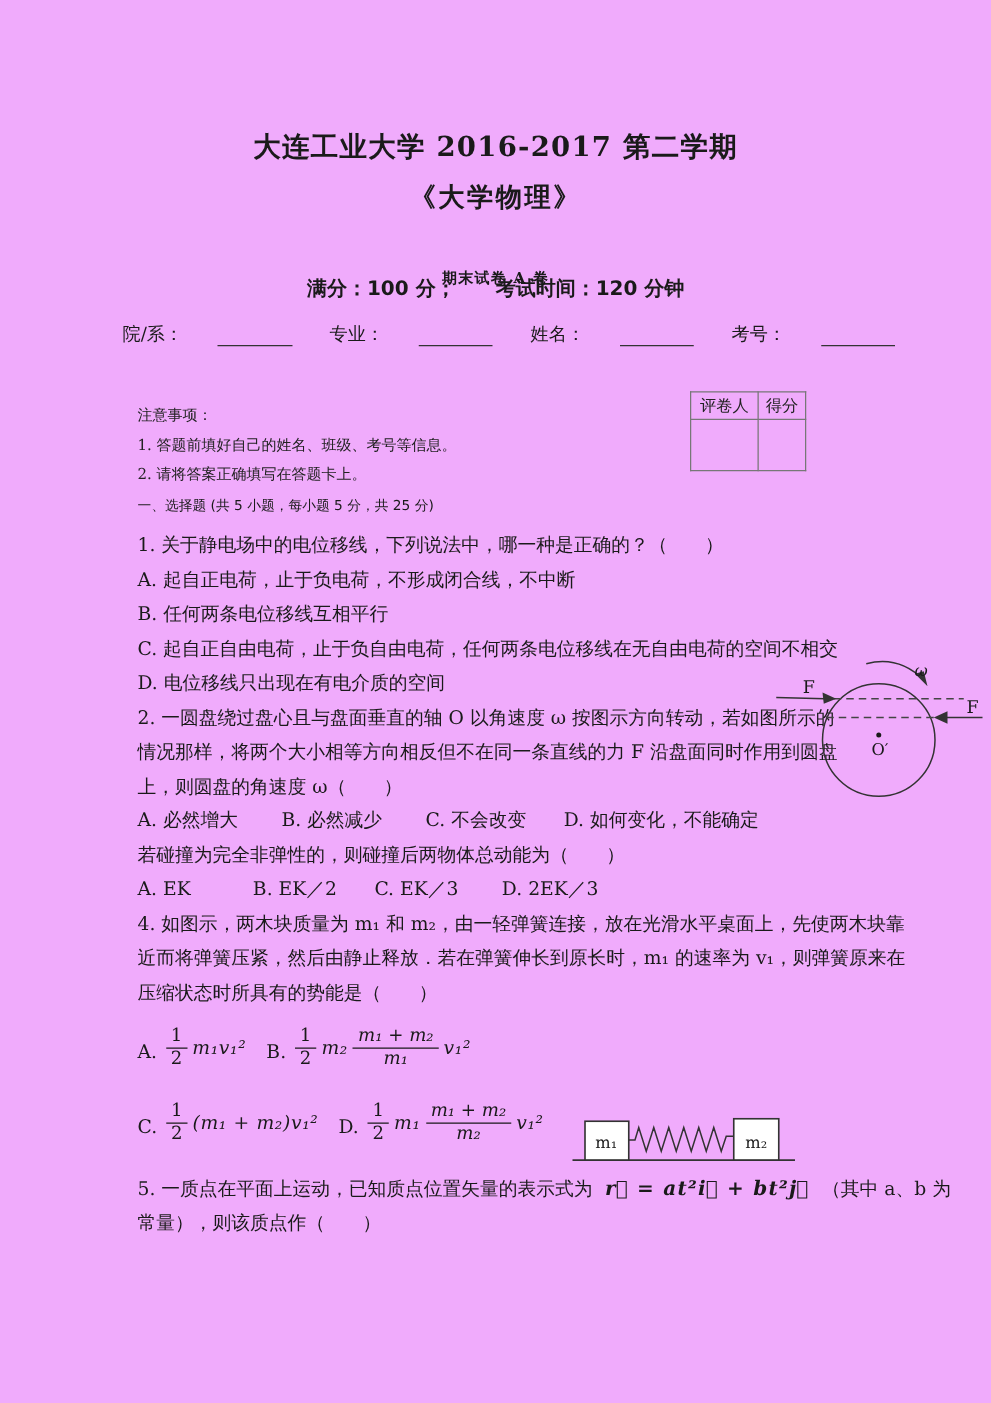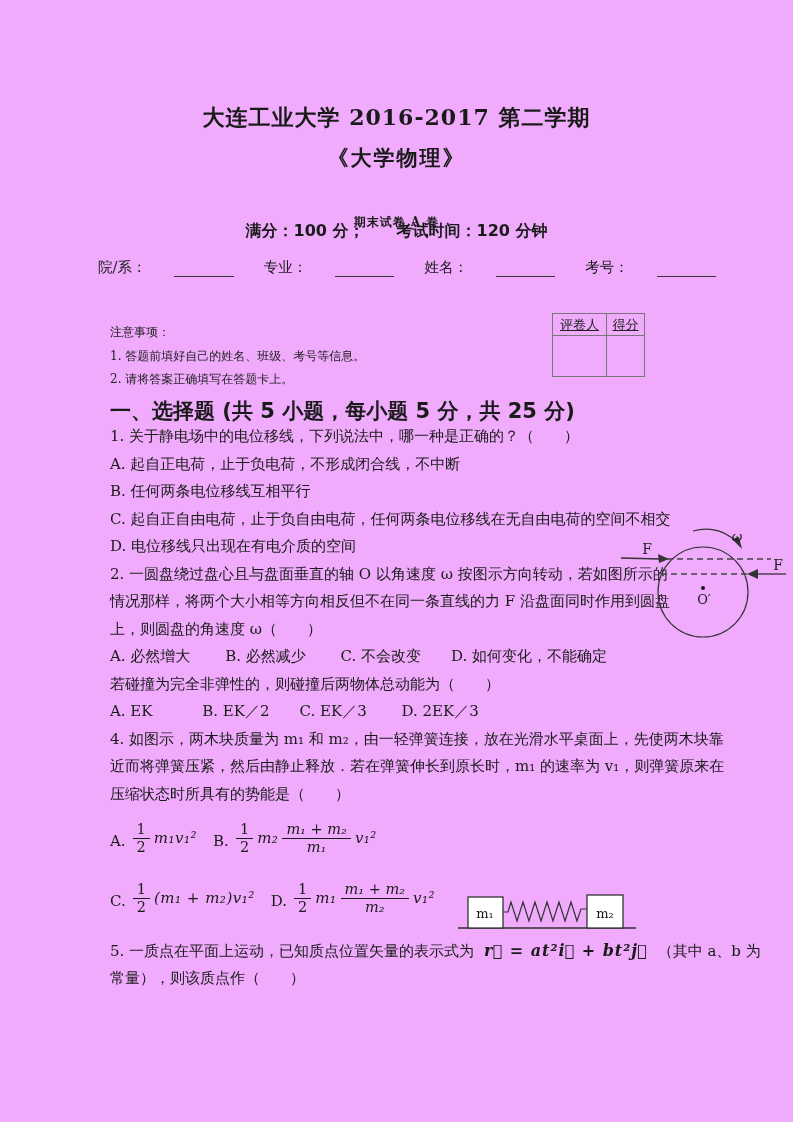--- a/index.html
+++ b/index.html
@@ -11,25 +11,25 @@
   .t3{top:189px;font-size:12px;font-weight:bold;letter-spacing:1px;margin-top:25px;}
   .t4{top:221px;font-size:16px;font-weight:bold;font-family:"DejaVu Sans",sans-serif;}
   .info-row{position:absolute;top:258px;left:96px;width:620px;display:flex;
             justify-content:center;align-items:flex-end;font-size:14.5px;white-space:nowrap;gap:28px;}
   .info-row .lbl{margin-left:2px;}
   .blank{display:inline-block;width:82px;height:15px;border-bottom:1px solid #333;}
   .notes{position:absolute;left:110px;top:301px;font-size:12px;line-height:23.5px;color:#222;margin-top:20px;}
   table.grade{position:absolute;left:552px;top:313px;border-collapse:collapse;
               font-size:13px;color:#222;}
   table.grade th,table.grade td{border:1.5px solid #777;font-weight:normal;text-align:center;padding:0;}
-  table.grade th{height:21px;text-decoration:underline;}
+  table.grade th{height:21px;}
   table.grade td{height:40px;}
   .col-grader{width:53px;}
   .col-score{width:37px;}
-  .sec-head{position:absolute;left:110px;top:397px;font-size:21px;font-weight:bold;
+  .sec-head{position:absolute;left:110px;top:397px;font-size:11px;font-weight:normal;
             font-family:"DejaVu Sans",sans-serif;white-space:nowrap;}
   .qs{position:absolute;left:110px;top:423px;width:650px;font-size:15px;}
   .line{height:27.5px;line-height:27.5px;white-space:nowrap;}
   .frow{height:60px;display:flex;align-items:center;}
   .fopt{display:flex;align-items:center;}
   .fopt + .fopt{margin-left:14px;}
   .olabel{align-self:flex-end;padding-bottom:5px;margin-right:5px;}
   .mfrac{display:inline-flex;flex-direction:column;align-items:center;line-height:1.15;
          font-size:14.5px;margin:0 2px;text-align:center;}
   .mfrac .fnum{padding:0 4px;border-bottom:1px solid #1a1a1a;}

